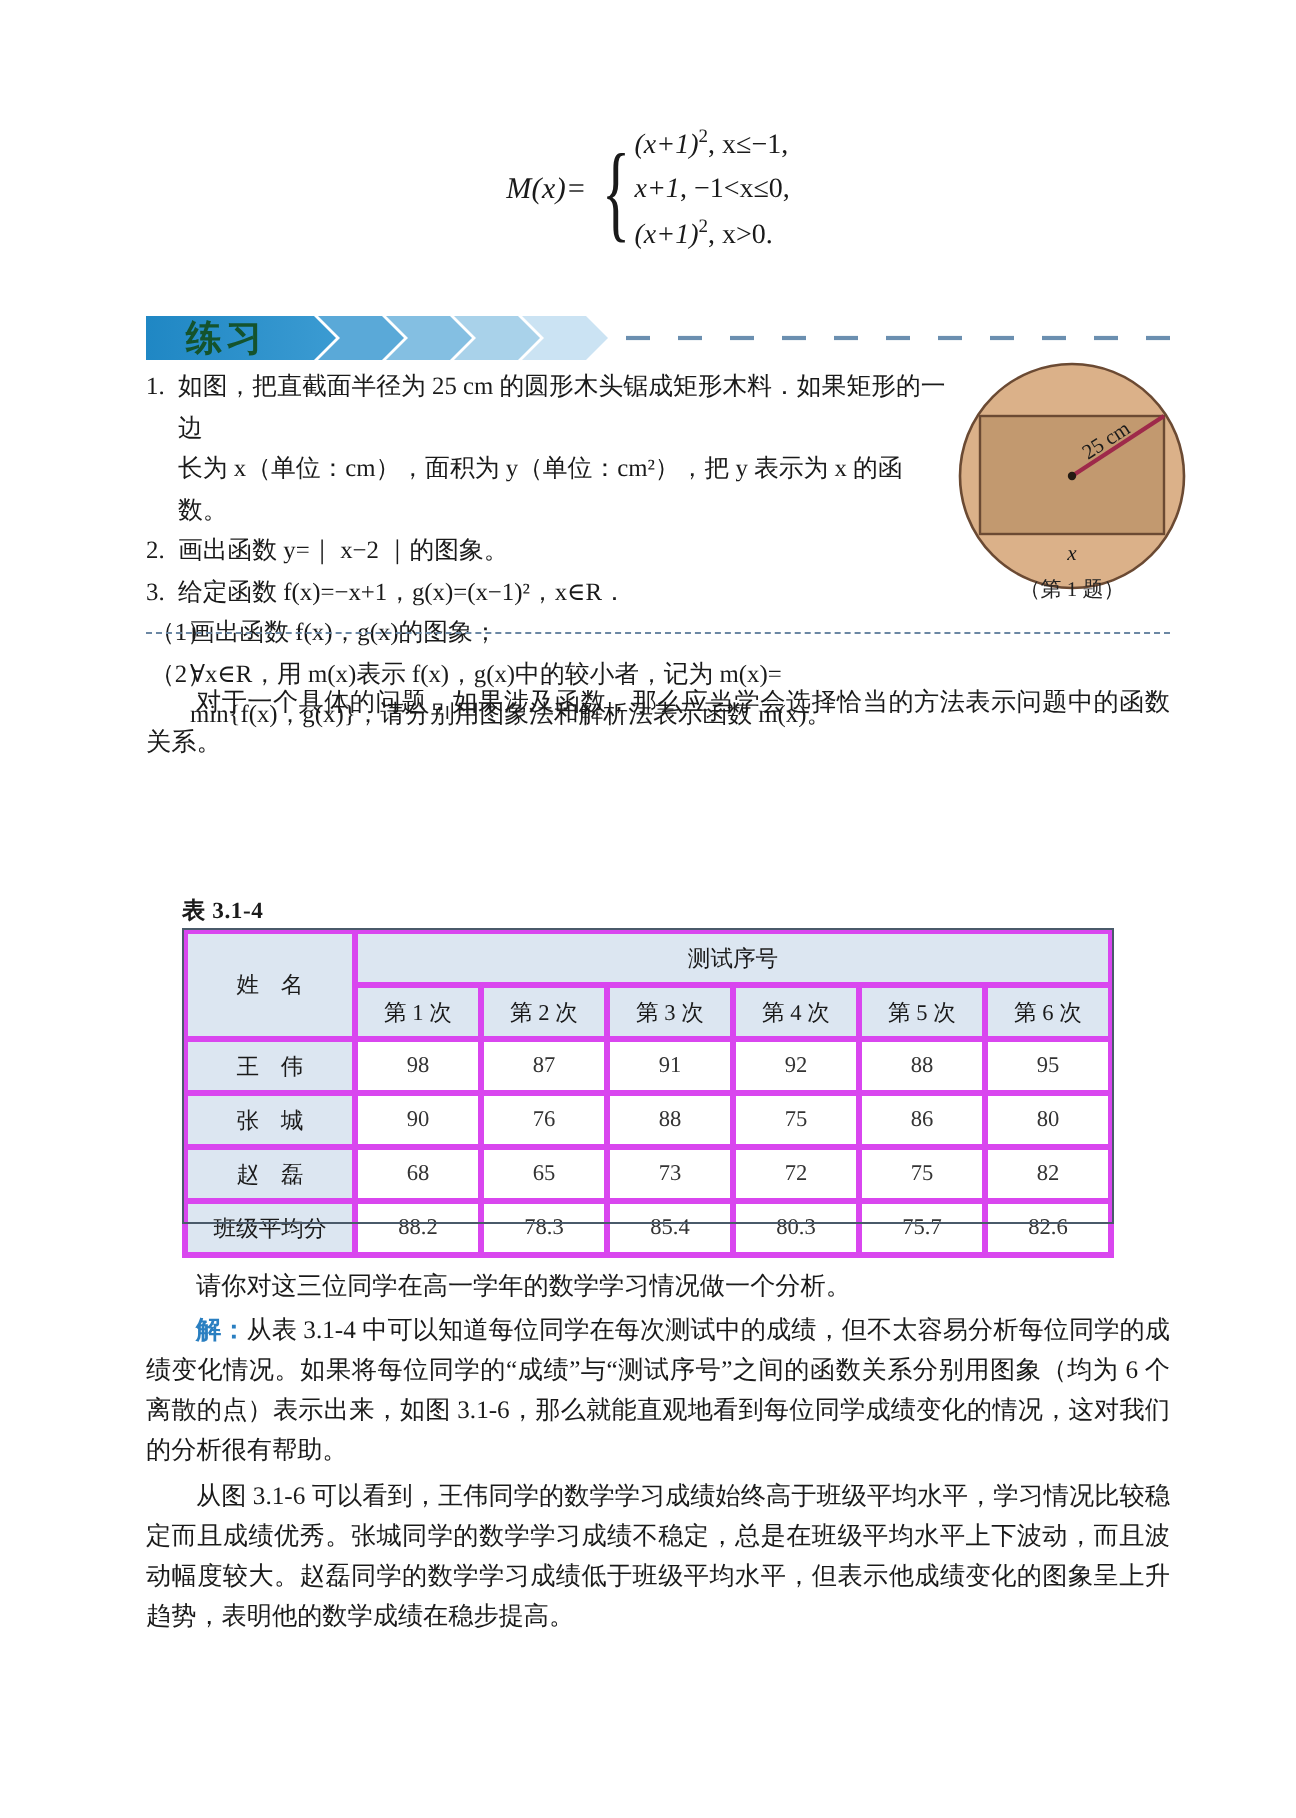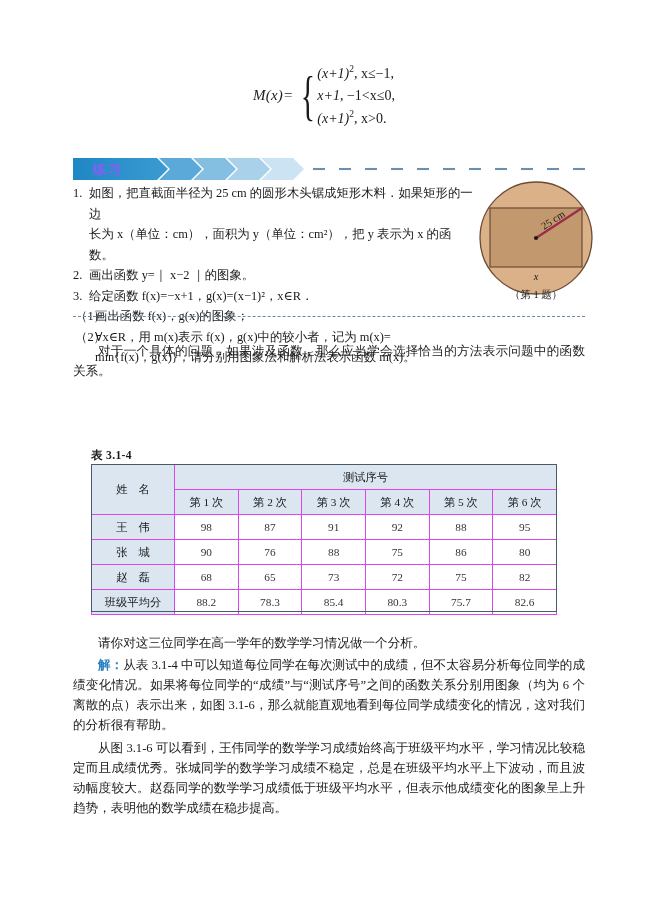--- a/index.html
+++ b/index.html
@@ -59,23 +59,23 @@
     position: absolute;
     left: 73px; top: 158px;
     width: 512px; height: 22px;
   }
   .banner-svg { display: block; }
   .banner-label {
     position: absolute;
     left: 20px; top: 1px;
     width: 70px;
     font-family: "Liberation Sans", sans-serif;
-    font-size: 13px;
+    font-size: 18px;
     font-weight: bold;
-    color: #8b5cf6;
+    color: #14532d;
     letter-spacing: 2px;
     line-height: 21px;
   }
 
   
   .practice-list {
     position: absolute;
     left: 73px; top: 183px;
     width: 400px;
     font-size: 12.4px;
@@ -143,21 +143,21 @@
   }
   table.scores {
     position: absolute;
     left: 91px; top: 464px;
     width: 466px;
     border-collapse: collapse;
     font-size: 11.3px;
     table-layout: fixed;
   }
   table.scores th, table.scores td {
-    border: 1px solid #d946ef;
+    border: 3px solid #d946ef;
     text-align: center;
     height: 24px;
     padding: 0;
     font-weight: normal;
   }
   table.scores thead th {
     background: #dce6f1;
     color: #1a1a1a;
   }
   table.scores .namecell {

